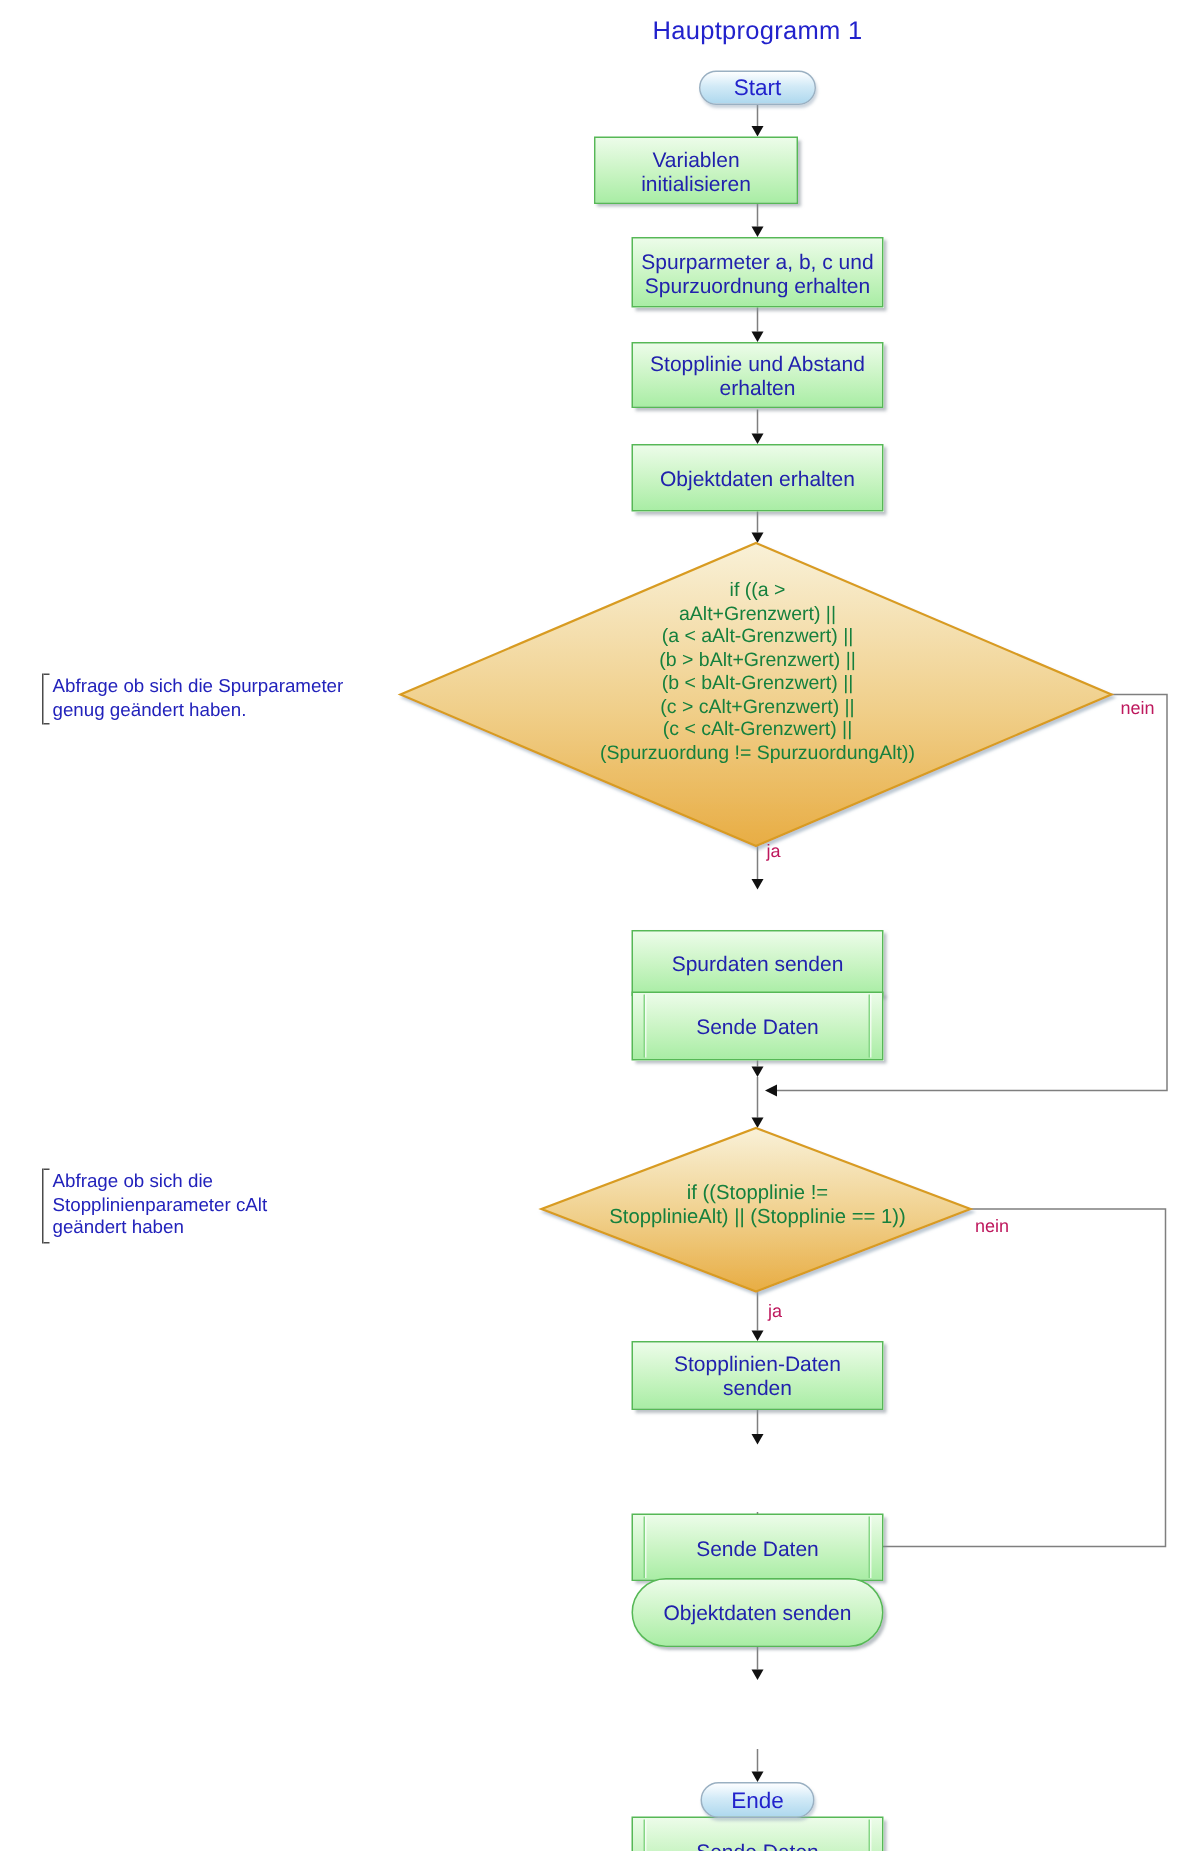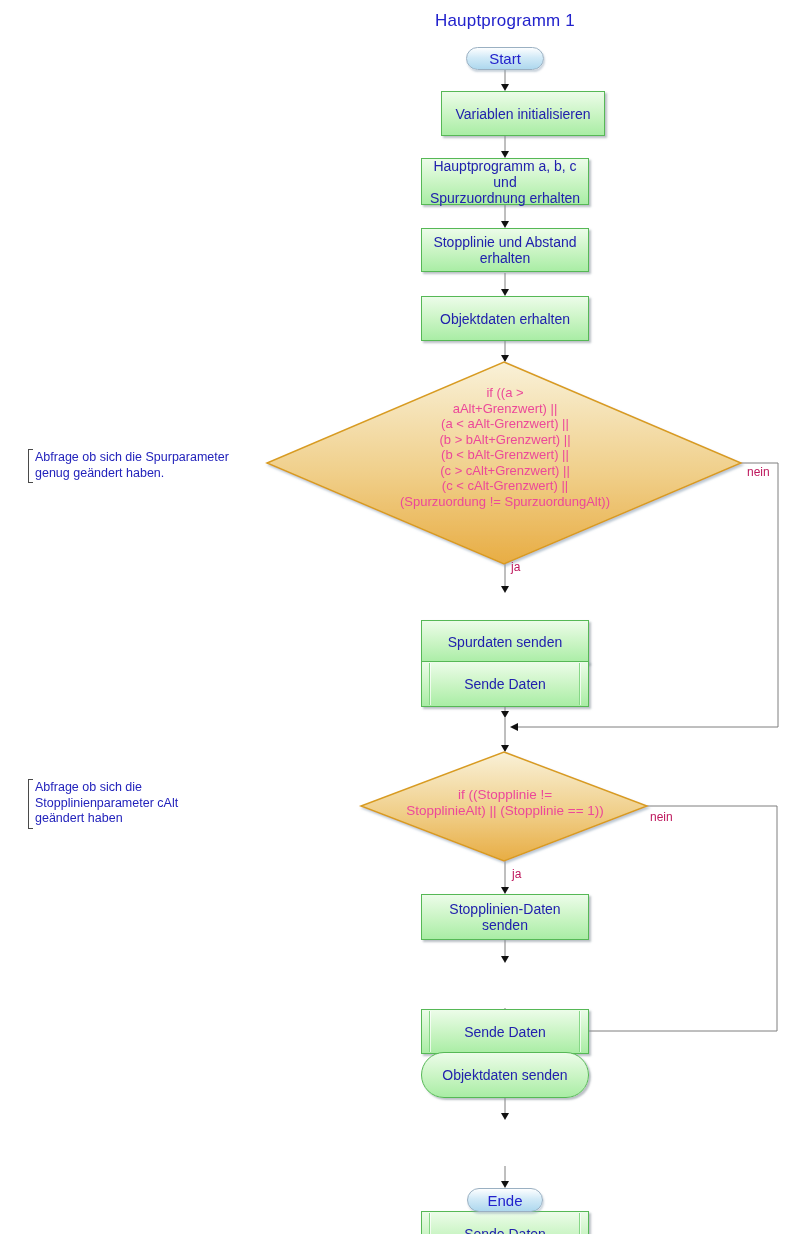--- a/index.html
+++ b/index.html
@@ -30,21 +30,21 @@
   .subprocess::before { left:7px; }
   .subprocess::after  { right:8px; }
   .pill {
     background:linear-gradient(180deg,#fdfeff 0%,#d2eaf7 45%,#aed8ee 100%);
     border:1px solid #9ab0c2; border-radius:13px;
     box-shadow:1px 2px 2px rgba(140,160,180,0.45);
     color:#2222cc; font-size:15px;
   }
   .diamond-text {
     position:absolute; width:300px; text-align:center; white-space:pre-line;
-    color:#ec4899; font-size:13px; line-height:15.5px;
+    color:#15803d; font-size:13px; line-height:15.5px;
   }
   .edge-label { position:absolute; font-size:12px; color:#be185d; }
   .annotation {
     position:absolute; padding:1px 0 2px 6px; border-left:1px solid #4a4a4a;
     color:#2222bb; font-size:12.5px; line-height:15.5px; white-space:pre-line;
   }
   .annotation::before, .annotation::after {
     content:""; position:absolute; left:0; width:4px; height:1px; background:#4a4a4a;
   }
   .annotation::before { top:0; }
@@ -111,23 +111,23 @@
     </g>
 
     <polygon points="504,362 741,463 504,564 267,463" fill="url(#goldGrad)" stroke="#d89b20" stroke-width="1.5" filter="url(#ds)"></polygon>
     <polygon points="504,752 647,806 504,861 361,806" fill="url(#goldGrad)" stroke="#d89b20" stroke-width="1.5" filter="url(#ds)"></polygon>
   </svg>
 
   <div class="title">Hauptprogramm 1</div>
 
   <div class="node pill" style="left:466px; top:47px; width:78px; height:23px;">Start</div>
 
-  <div class="node process" style="left:441px; top:91px; width:164px; height:45px;">Variablen initialisieren</div>
+  <div class="node process" style="left:396px; top:91px; width:136px; height:45px;">Variablen initialisieren</div>
 
-  <div class="node process" style="left:421px; top:158px; width:168px; height:47px;">Hauptprogramm a, b, c und
+  <div class="node process" style="left:421px; top:158px; width:168px; height:47px;">Spurparmeter a, b, c und
 Spurzuordnung erhalten</div>
 
   <div class="node process" style="left:421px; top:228px; width:168px; height:44px;">Stopplinie und Abstand
 erhalten</div>
 
   <div class="node process" style="left:421px; top:296px; width:168px; height:45px;">Objektdaten erhalten</div>
 
   <div class="diamond-text" style="left:355px; top:385px;">if ((a &gt;
 aAlt+Grenzwert) ||
 (a &lt; aAlt-Grenzwert) ||

